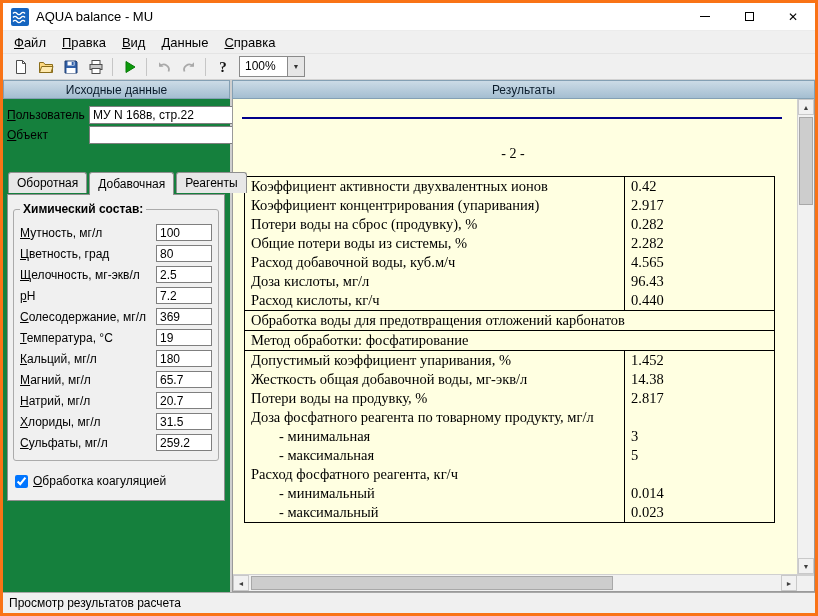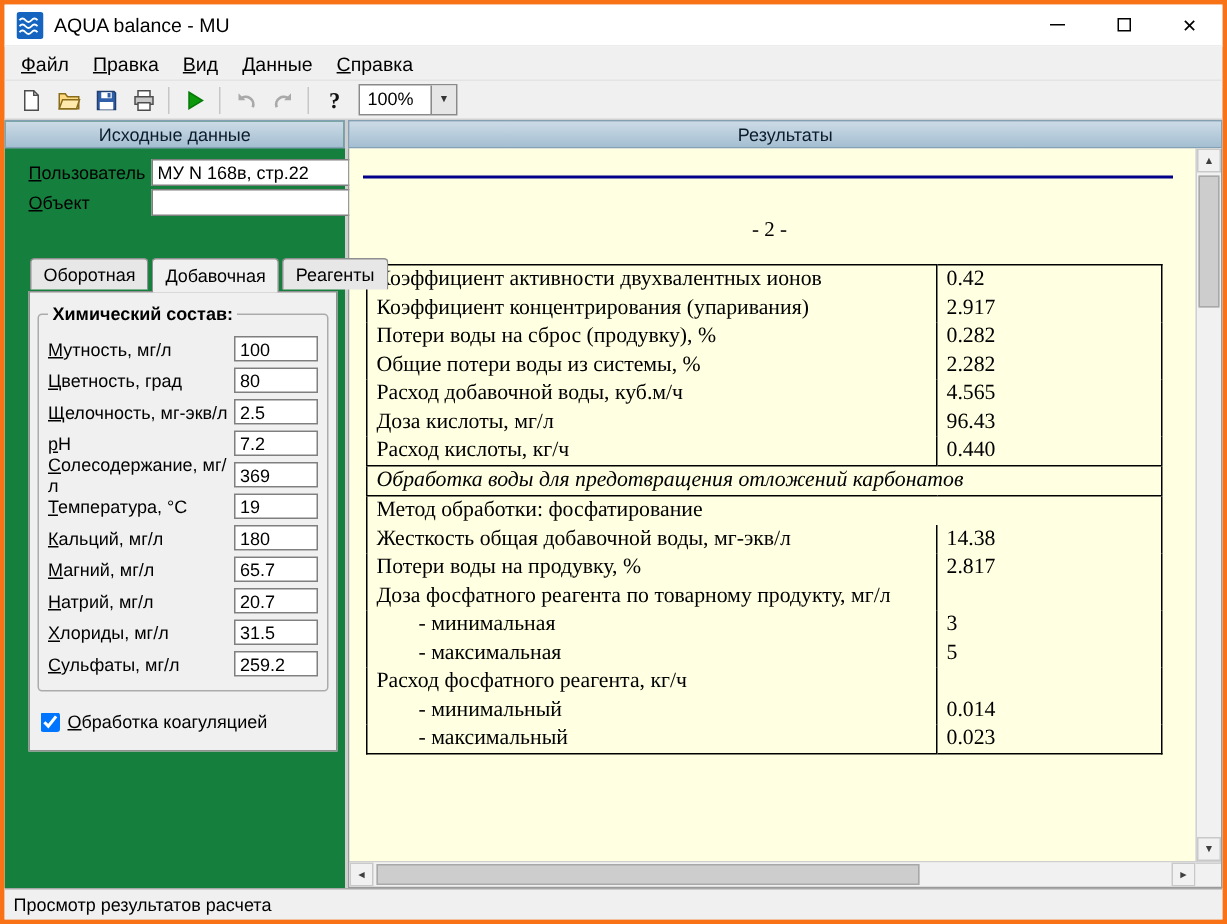--- a/index.html
+++ b/index.html
@@ -28,21 +28,21 @@
   .tb-btn svg { display: block; }
   .tb-sep { width: 1px; height: 18px; background: #c6c6c6; margin: 0 4px; display: inline-block; }
   .zoom-combo { margin-left: 4px; width: 66px; height: 21px; border: 1px solid #8a8a8a; background: #fff; display: flex; align-items: stretch; }
   .zoom-value { flex: 1; font-size: 12px; line-height: 19px; padding-left: 5px; }
   .zoom-arrow { width: 17px; background: #e6e6e6; border-left: 1px solid #8a8a8a; display: flex; align-items: center; justify-content: center; font-size: 7px; color: #333; }
   
   .main { flex: 1; display: flex; min-height: 0; }
   .panel-header { flex: 0 0 19px; height: 19px; background: linear-gradient(#ccdbe6, #a4bed1); border: 1px solid #84a0b4; font-size: 12px; display: flex; align-items: center; justify-content: center; color: #0b1c2c; }
   
   .left-panel { flex: 0 0 229px; width: 229px; border-right: 2px solid #cfcfcf; display: flex; flex-direction: column; background: #15803d; }
-  .left-content { flex: 1; min-height: 0; padding: 7px 5px 0 16px; }
+  .left-content { flex: 1; min-height: 0; padding: 7px 5px 0 4px; }
   .user-row { display: flex; align-items: center; margin-bottom: 2px; }
   .u-label { flex: 0 0 82px; width: 82px; display: inline-block; font-size: 12px; }
   .u-label::first-letter { text-decoration: underline; }
   .u-input { flex: 1; height: 18px; border: 1px solid #7f7f7f; font: 12px "Liberation Sans", sans-serif; padding: 0 3px; background: #fff; }
   .tabs { display: flex; align-items: flex-start; margin-top: 28px; padding-left: 1px; position: relative; z-index: 1; }
   .tab { font-size: 12px; padding: 3px 8px; border: 1px solid #8f8f8f; border-bottom: none; border-radius: 3px 3px 0 0; margin-right: 2px; background: #e7e7e7; }
   .tab.active { background: #f0f0f0; padding-top: 4px; padding-bottom: 4px; margin-bottom: -1px; }
   .tab-page { border: 1px solid #8f8f8f; background: #f0f0f0; padding: 12px 5px 12px; }
   .group-box { position: relative; border: 1px solid #ababab; border-radius: 3px; padding: 12px 6px 7px; margin-top: 2px; }
   .group-title { position: absolute; top: -8px; left: 6px; background: #f0f0f0; padding: 0 3px; font-size: 12px; font-weight: bold; }
@@ -59,21 +59,21 @@
   .client { flex: 1; display: flex; flex-direction: column; min-height: 0; border: 1px solid #9a9a9a; border-top: none; }
   .doc-wrap { flex: 1; display: flex; min-height: 0; }
   .doc { flex: 1; min-width: 0; background: #ffffe1; overflow: hidden; padding: 8px 12px 0 8px; }
   .rule { border-top: 2px solid #00008b; margin: 10px 3px 0 1px; }
   .page-marker { text-align: center; font: 14px "Liberation Serif", serif; margin-top: 27px; }
   .results-table { border-collapse: collapse; border: 1px solid #000; margin: 14px 10px 0 3px; width: calc(100% - 13px); background: #ffffe1; }
   .results-table td { font: 14.5px/19px "Liberation Serif", serif; padding: 0 6px; }
   .results-table td.val { border-left: 1px solid #000; width: 150px; }
   .results-table tr.sep td { border-top: 1px solid #000; }
   .results-table td.indent { padding-left: 34px; }
-  .results-table td.italic { font-style: italic; }
+  .results-table td.italic { }
   .chart-caption { margin-top: 15px; text-align: center; font: 15px/20px "Liberation Serif", serif; }
   .chart-caption sub { font-size: 11px; }
   
   .vscroll { flex: 0 0 17px; width: 17px; background: #f1f1f1; display: flex; flex-direction: column; border-left: 1px solid #d0d0d0; }
   .scroll-btn { flex: 0 0 16px; height: 16px; display: flex; align-items: center; justify-content: center; background: #f1f1f1; border: 1px solid #c9c9c9; }
   .arrow { font-size: 7px; color: #3f3f3f; line-height: 1; }
   .vtrack { flex: 1; position: relative; }
   .vthumb { position: absolute; top: 2px; left: 1px; right: 1px; height: 88px; background: #cdcdcd; border: 1px solid #a8a8a8; }
   .hscroll-row { flex: 0 0 17px; height: 17px; display: flex; border-top: 1px solid #d0d0d0; }
   .hscroll { flex: 1; display: flex; background: #f1f1f1; }
@@ -311,20 +311,24 @@
                   <tr>
                     <td class="">Расход кислоты, кг/ч</td>
                     <td class="val">0.440</td>
                   </tr>
                   <tr class="sep">
                     <td colspan="2" class="italic">Обработка воды для предотвращения отложений карбонатов</td>
                   </tr>
                   <tr class="sep">
                     <td colspan="2" class="">Метод обработки: фосфатирование</td>
                   </tr>
+                  <tr class="sep">
+                    <td class="">Допустимый коэффициент упаривания, %</td>
+                    <td class="val">1.452</td>
+                  </tr>
                   <tr>
                     <td class="">Жесткость общая добавочной воды, мг-экв/л</td>
                     <td class="val">14.38</td>
                   </tr>
                   <tr>
                     <td class="">Потери воды на продувку, %</td>
                     <td class="val">2.817</td>
                   </tr>
                   <tr>
                     <td class="">Доза фосфатного реагента по товарному продукту, мг/л</td>

